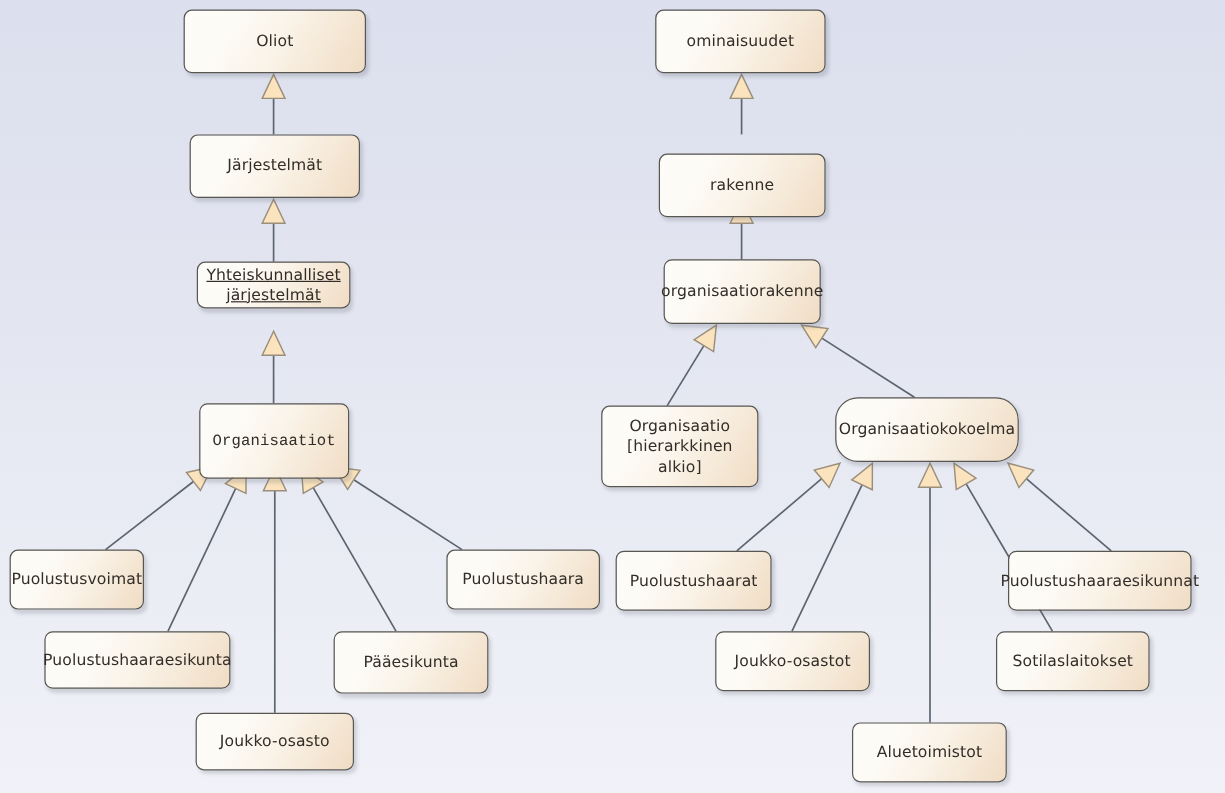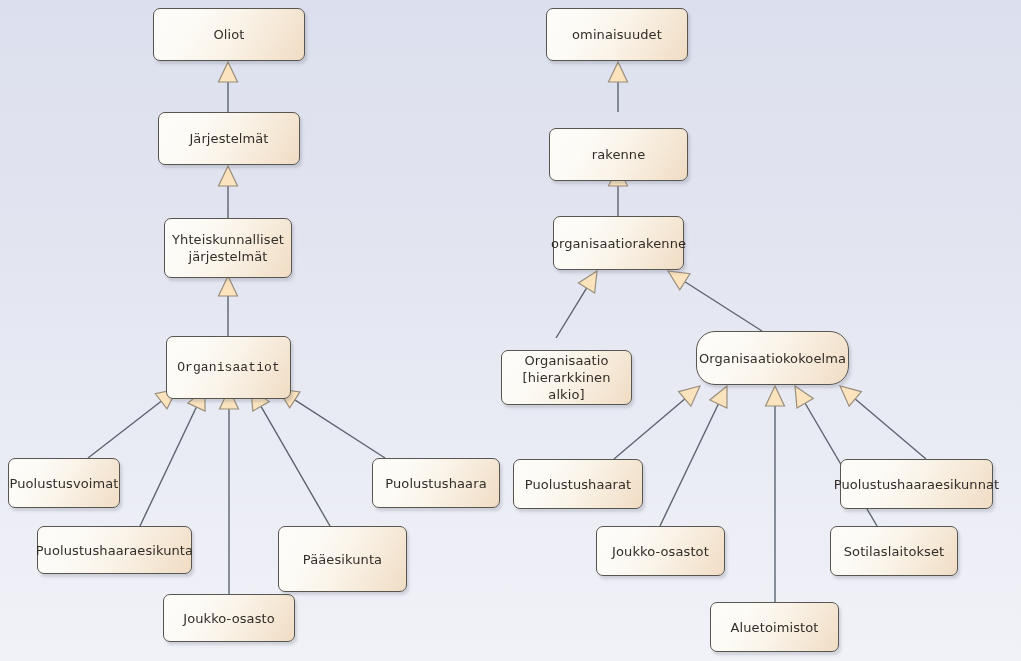--- a/index.html
+++ b/index.html
@@ -118,52 +118,52 @@
       <polygon points="840,386 849.0997625133631,406.1852501148832 861.395301340479,391.7000947843083" class="edge-arrow"></polygon>
     </svg>
 
   <div id="node-layer">
       <div class="node" style="left: 153px; top: 8px; width: 152px; height: 53px;">
         <span class="node-label">Oliot</span>
       </div>
       <div class="node" style="left: 158px; top: 112px; width: 142px; height: 53px;">
         <span class="node-label">Järjestelmät</span>
       </div>
-      <div class="node" style="left: 164px; top: 218px; width: 128px; height: 60px;">
+      <div class="node" style="left: 164px; top: 218px; width: 128px; height: 39px; text-decoration: underline;">
         <span class="node-label">Yhteiskunnalliset
 järjestelmät</span>
       </div>
       <div class="node" style="left: 166px; top: 336px; width: 125px; height: 63px; font-family: Liberation Mono, monospace;">
         <span class="node-label">Organisaatiot</span>
       </div>
       <div class="node" style="left: 8px; top: 458px; width: 112px; height: 50px;">
         <span class="node-label">Puolustusvoimat</span>
       </div>
       <div class="node" style="left: 37px; top: 526px; width: 155px; height: 48px;">
         <span class="node-label">Puolustushaaraesikunta</span>
       </div>
       <div class="node" style="left: 163px; top: 594px; width: 132px; height: 48px;">
         <span class="node-label">Joukko-osasto</span>
       </div>
-      <div class="node" style="left: 278px; top: 526px; width: 129px; height: 66px;">
+      <div class="node" style="left: 278px; top: 526px; width: 129px; height: 52px;">
         <span class="node-label">Pääesikunta</span>
       </div>
       <div class="node" style="left: 340px; top: 458px; width: 128px; height: 50px; margin-left: 32px;">
         <span class="node-label">Puolustushaara</span>
       </div>
       <div class="node" style="left: 546px; top: 8px; width: 142px; height: 53px;">
         <span class="node-label">ominaisuudet</span>
       </div>
       <div class="node" style="left: 549px; top: 112px; width: 139px; height: 53px; margin-top: 16px;">
         <span class="node-label">rakenne</span>
       </div>
       <div class="node" style="left: 553px; top: 216px; width: 131px; height: 54px;">
         <span class="node-label">organisaatiorakenne</span>
       </div>
-      <div class="node" style="left: 501px; top: 338px; width: 131px; height: 55px; margin-top: 12px;">
+      <div class="node" style="left: 501px; top: 338px; width: 131px; height: 68px;">
         <span class="node-label">Organisaatio
 [hierarkkinen alkio]</span>
       </div>
       <div class="node" style="left: 696px; top: 331px; width: 153px; height: 54px; border-radius: 19px;">
         <span class="node-label">Organisaatiokokoelma</span>
       </div>
       <div class="node" style="left: 513px; top: 459px; width: 130px; height: 50px;">
         <span class="node-label">Puolustushaarat</span>
       </div>
       <div class="node" style="left: 596px; top: 526px; width: 129px; height: 50px;">

